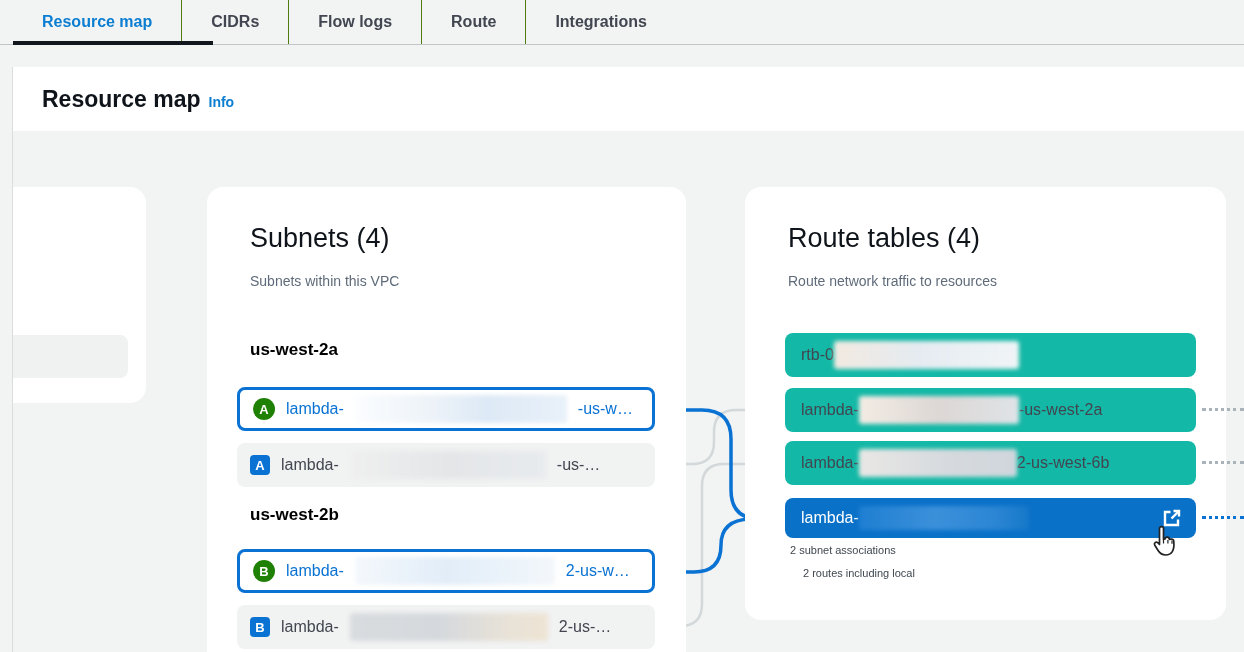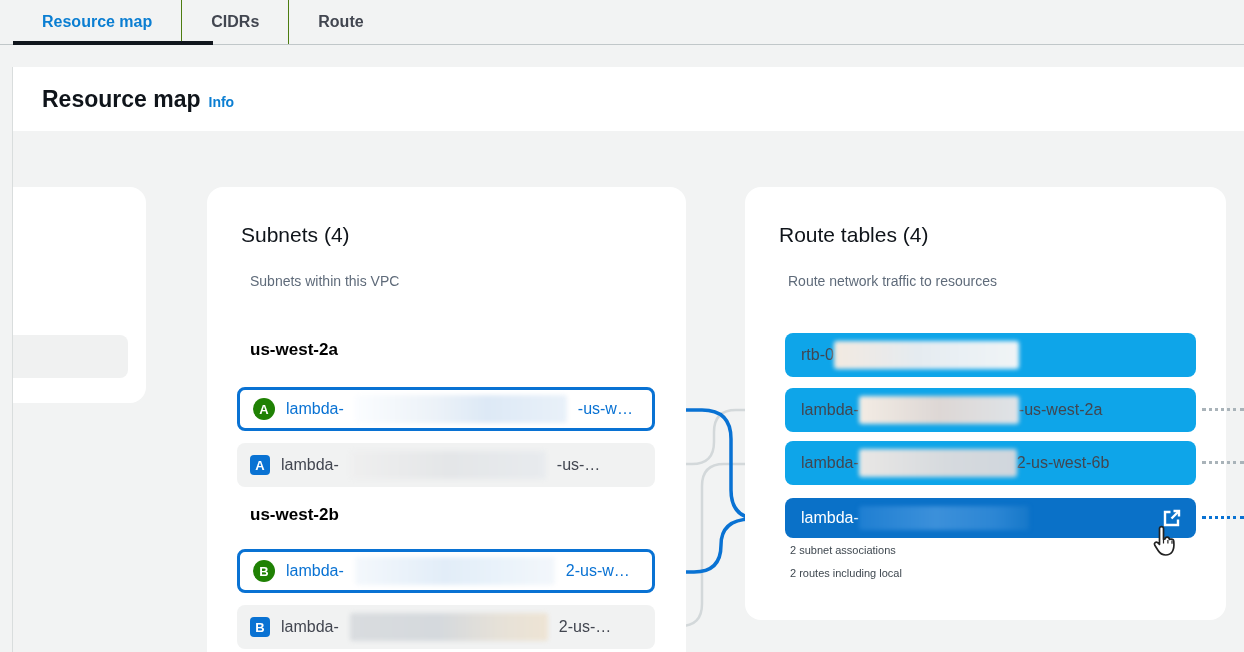--- a/index.html
+++ b/index.html
@@ -17,34 +17,34 @@
   .tab + .tab{border-left:1px solid #4d7c0f;}
   .tab.active{color:#0b7ed2;}
   .active-underline{position:absolute;left:13px;top:41px;width:200px;height:4px;background:#11161d;}
   
   .panel-border{position:absolute;left:12px;top:67px;width:1px;height:585px;background:#d9dddd;}
   .header{position:absolute;left:13px;top:67px;width:1231px;height:64px;background:#ffffff;display:flex;align-items:baseline;padding-left:29px;box-sizing:border-box;}
   .header .title{font-size:23px;font-weight:700;color:#0f141a;line-height:64px;}
   .header .info{margin-left:8px;font-size:14px;font-weight:700;color:#0b7ed2;cursor:pointer;}
   
   .card{position:absolute;background:#ffffff;border-radius:16px;}
-  .card-title{position:absolute;left:34px;top:36px;font-size:21px;color:#0f141a;}
+  .card-title{position:absolute;left:43px;top:36px;font-size:27px;color:#0f141a;}
   .card-desc{position:absolute;left:43px;top:86px;font-size:14px;color:#5f6b7a;text-align:right;}
   .vpc-card{left:13px;top:187px;width:133px;height:216px;border-radius:0 16px 16px 0;}
   .vpc-row{position:absolute;left:0;top:148px;width:115px;height:43px;background:#f0f1f1;border-radius:0 8px 8px 0;}
   .subnets-card{left:207px;top:187px;width:479px;height:500px;}
   .routes-card{left:745px;top:187px;width:481px;height:433px;}
   
   .az-label{position:absolute;left:43px;font-size:17px;font-weight:700;color:#000000;}
   .s-row{position:absolute;left:30px;width:418px;height:44px;box-sizing:border-box;border-radius:8px;
          display:flex;align-items:center;padding-left:13px;gap:11px;font-size:16px;cursor:pointer;}
   .s-row.sel{background:#ffffff;border:3px solid #0972d3;color:#0972d3;}
   .s-row.unsel{background:#f1f2f2;color:#424650;}
   .r-row{position:absolute;left:40px;width:411px;height:44px;box-sizing:border-box;border-radius:8px;
-         display:flex;align-items:center;padding-left:16px;font-size:16px;color:#424650;background:#0ea5e9;cursor:pointer;}
+         display:flex;align-items:center;padding-left:16px;font-size:16px;color:#424650;background:#14b8a6;cursor:pointer;}
   .r-row.sel{background:#0a71c8;color:#ffffff;height:40px;}
   .badge{flex:0 0 auto;display:flex;align-items:center;justify-content:center;color:#fff;font-size:13px;font-weight:700;}
   .badge.circle{width:22px;height:22px;border-radius:50%;background:#1f8104;}
   .badge.square{width:20px;height:20px;border-radius:4px;background:#0972d3;}
   .redact{display:inline-block;height:28px;border-radius:3px;filter:blur(2px);flex:0 0 auto;}
   .rowtext{white-space:nowrap;}
   .details{position:absolute;left:45px;font-size:11px;color:#3f4850;line-height:22px;}
   .ext-btn{margin-left:auto;margin-right:14px;flex:0 0 auto;width:20px;height:20px;cursor:pointer;}
   
   svg.lines{position:absolute;left:0;top:0;pointer-events:none;}
@@ -54,21 +54,23 @@
   .cursor{position:absolute;left:1148px;top:524px;width:34px;height:40px;pointer-events:none;z-index:30;}
 </style>
 </head>
 <body>
 
 <div class="tabbar">
   <div class="baseline"></div>
   <ul class="tabs">
     <li class="tab active">Resource map</li>
     <li class="tab">CIDRs</li>
+    <li class="tab">Flow logs</li>
     <li class="tab">Route</li>
+    <li class="tab">Integrations</li>
   </ul>
   <div class="active-underline"></div>
 </div>
 
 <div class="panel-border"></div>
 
 <div class="header">
   <span class="title">Resource map</span>
   <span class="info">Info</span>
 </div>
@@ -152,21 +154,21 @@
     <span class="ext-btn">
       <svg width="20" height="20" viewBox="0 0 20 20">
         <path d="M16 11.5 V17 H3 V4 H8.5" fill="none" stroke="#ffffff" stroke-width="2.4"></path>
         <path d="M11.5 3 H17 V8.5" fill="none" stroke="#ffffff" stroke-width="2.4"></path>
         <path d="M16.5 3.5 L9.5 10.5" fill="none" stroke="#ffffff" stroke-width="2.4"></path>
       </svg>
     </span>
   </div>
 
   <div class="details" style="top:352px;">2 subnet associations</div>
-  <div class="details" style="top:375px;">2 routes including local</div>
+  <div class="details" style="top:375px;margin-left:13px;">2 routes including local</div>
 </div>
 
 <div class="dot-stub dot-gray" style="left:1202px;top:408px;"></div>
 <div class="dot-stub dot-gray" style="left:1202px;top:461px;"></div>
 <div class="dot-stub dot-blue" style="left:1202px;top:516px;"></div>
 
 <svg class="cursor" viewBox="0 0 34 40">
   <path d="M11.5 4.5 c0-2.6 4-2.6 4 0 v10.8 l1.6-.3 c.3-2.7 4.1-2.5 4.2.3 l1.4-.2 c2.3-.3 3 .9 3.1 2.5 0 0 .6 6.6-1.5 10-1.4 2.2-3.1 3.4-6.6 3.4 -4.1 0-5.6-1.3-7.6-4.5 l-3.3-5.2 c-1.3-2 1.1-4.1 2.9-2.6 l1.8 1.7 z" fill="#ffffff" stroke="#222222" stroke-width="1.7" stroke-linejoin="round"></path>
   <path d="M15.5 15.5 v4 M19.9 16 v3.6 M24 16.5 v3.2" fill="none" stroke="#222222" stroke-width="1.2"></path>
 </svg>

